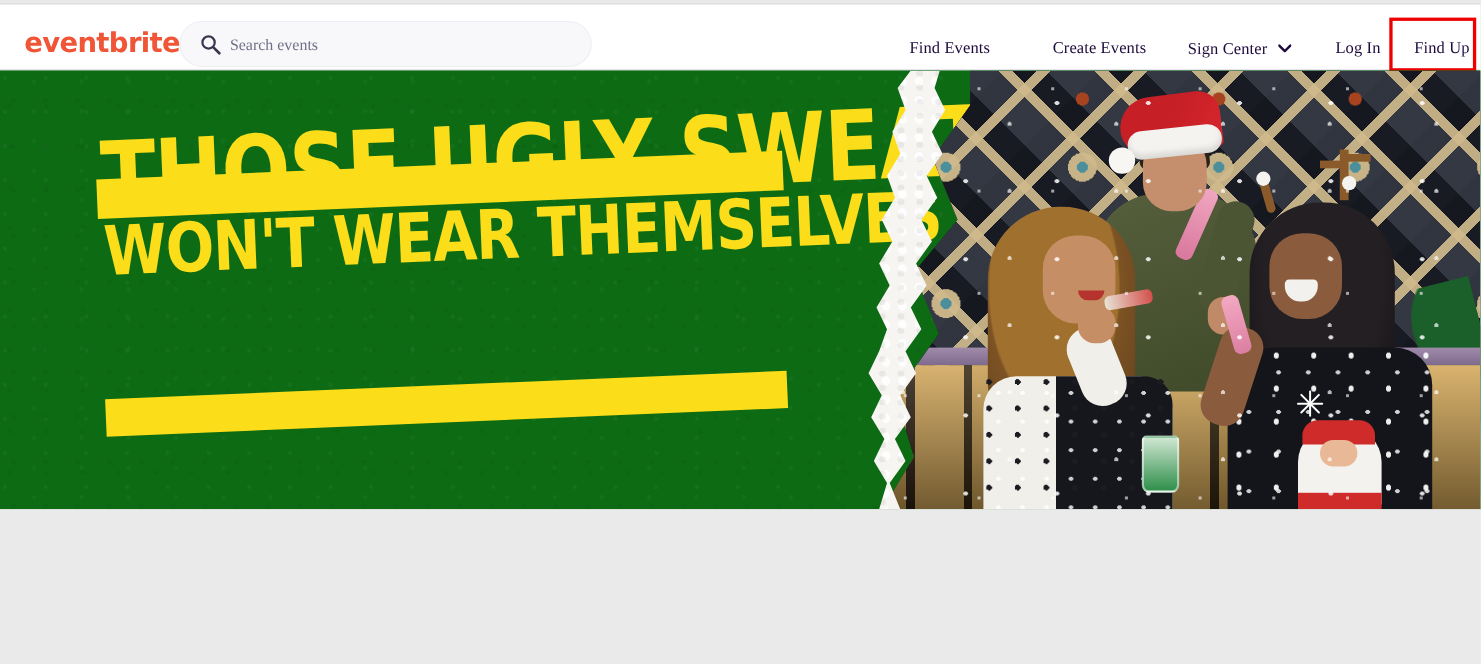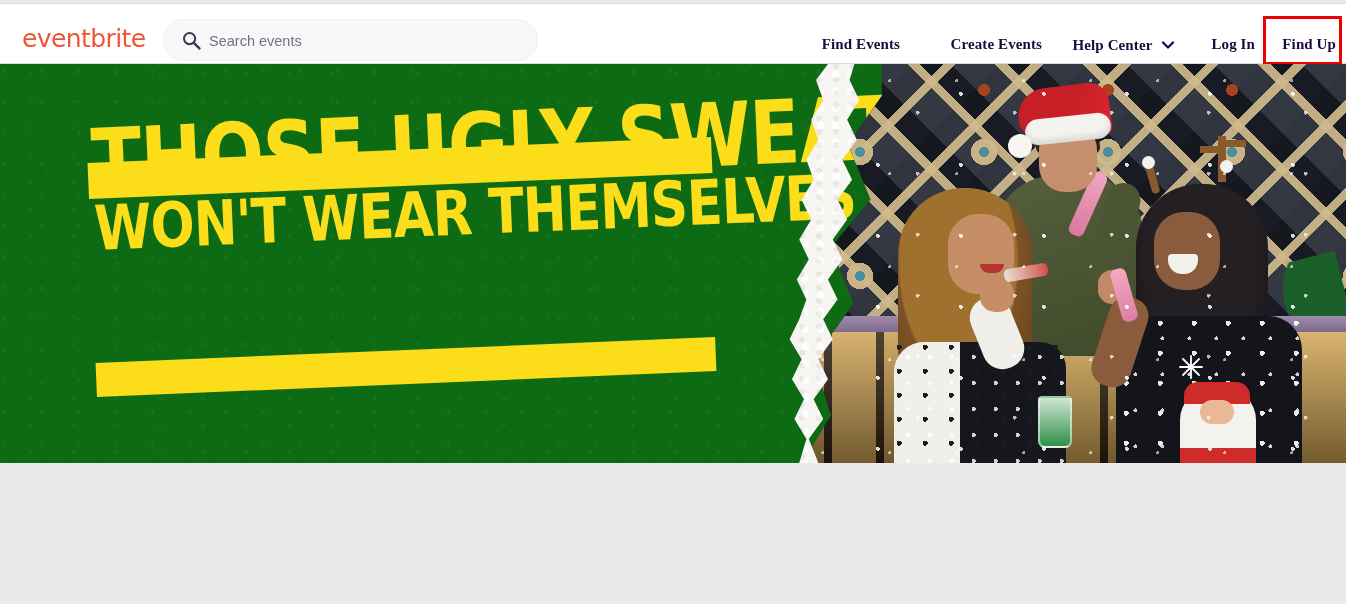--- a/index.html
+++ b/index.html
@@ -9,34 +9,34 @@
   #page { position:relative; width:1346px; height:604px; background:#ffffff; }
 
   
   .top-sliver { position:absolute; top:0; left:0; width:1346px; height:4px;
                 background:#e9e9ea; border-bottom:1px solid #dcdcde; }
 
   
   .header { position:absolute; top:5px; left:0; width:1346px; height:59px;
             background:#ffffff; border-bottom:1px solid #dbdae3; }
 
-  .logo { position:absolute; left:22px; top:21px; font-size:25px; font-weight:normal;
+  .logo { position:absolute; left:22px; top:21px; font-size:25px; font-weight:bold;
           color:#f05537; letter-spacing:-0.6px; line-height:1; font-family:"DejaVu Sans", sans-serif; }
 
   .search-pill { position:absolute; left:163px; top:14px; width:375px; height:42px;
                  background:#f8f7fa; border:1px solid #eeedf2; border-radius:21px; }
   .search-icon { position:absolute; left:18px; top:11px; width:19px; height:19px; }
   .search-input { position:absolute; left:45px; top:0; width:320px; height:42px;
                   border:none; outline:none; background:transparent;
-                  font-family:Liberation Sans, sans-serif; font-size:14.5px; color:#6f7287; }
+                  font-family:Liberation Serif, serif; font-size:14.5px; color:#6f7287; }
   .search-input::placeholder { color:#6f7287; opacity:1; }
 
   .nav { position:absolute; right:0; top:5px; height:59px; }
   .nav-item { position:absolute; top:26px; font-family:"Liberation Serif", serif;
-              font-size:15px; font-weight:bold; color:#1e0a3c; white-space:nowrap;
+              font-size:15px; font-weight:normal; color:#1e0a3c; white-space:nowrap;
               cursor:pointer; letter-spacing:0.1px; }
   .n-find   { right:446px; }
   .n-create { right:304px;margin-left:44px; }
   .n-help   { right:172px; }
   .n-login  { right:91px; }
   .n-signup { right:10px; }
   .chev { display:inline-block; margin-left:6px; vertical-align:1px; }
 
   .signup-highlight { position:absolute; right:4px; top:11px; width:79px; height:49px;
                       border:3px solid #ee0000; background:transparent; }
@@ -257,21 +257,21 @@
     </div>
 
     <div class="nav">
       <div class="nav-item n-find">
         <span>Find Events</span>
       </div>
       <div class="nav-item n-create">
         <span>Create Events</span>
       </div>
       <div class="nav-item n-help">
-        <span>Help Center</span>
+        <span>Sign Center</span>
         <span class="chev">
           <svg width="12" height="8" viewBox="0 0 12 8">
             <path d="M1 1.5 L6 6.5 L11 1.5" fill="none" stroke="#1e0a3c" stroke-width="2.2" stroke-linecap="round" stroke-linejoin="round"></path>
           </svg>
         </span>
       </div>
       <div class="nav-item n-login">
         <span>Log In</span>
       </div>
       <div class="nav-item n-signup">

